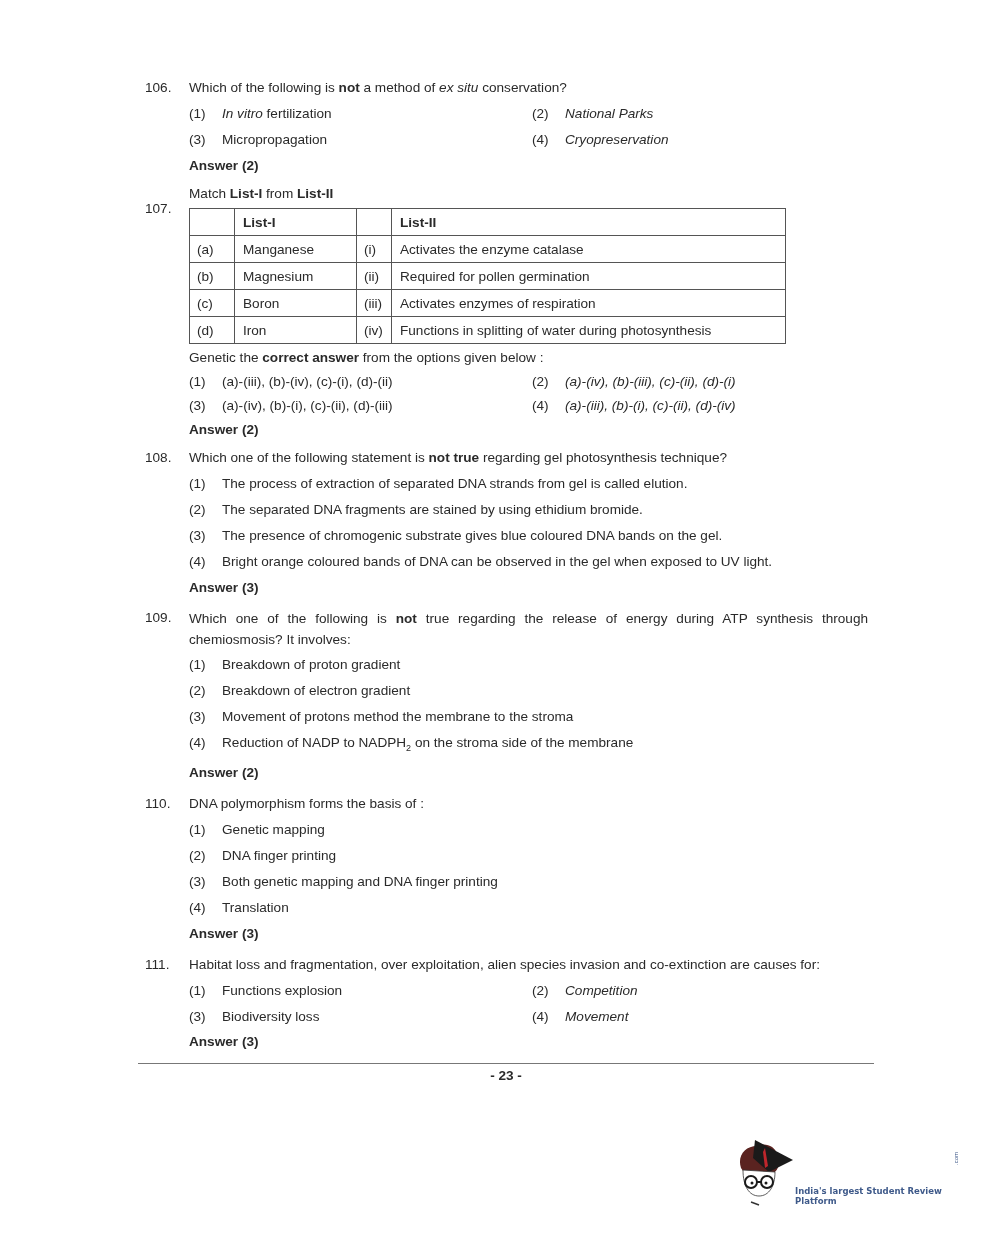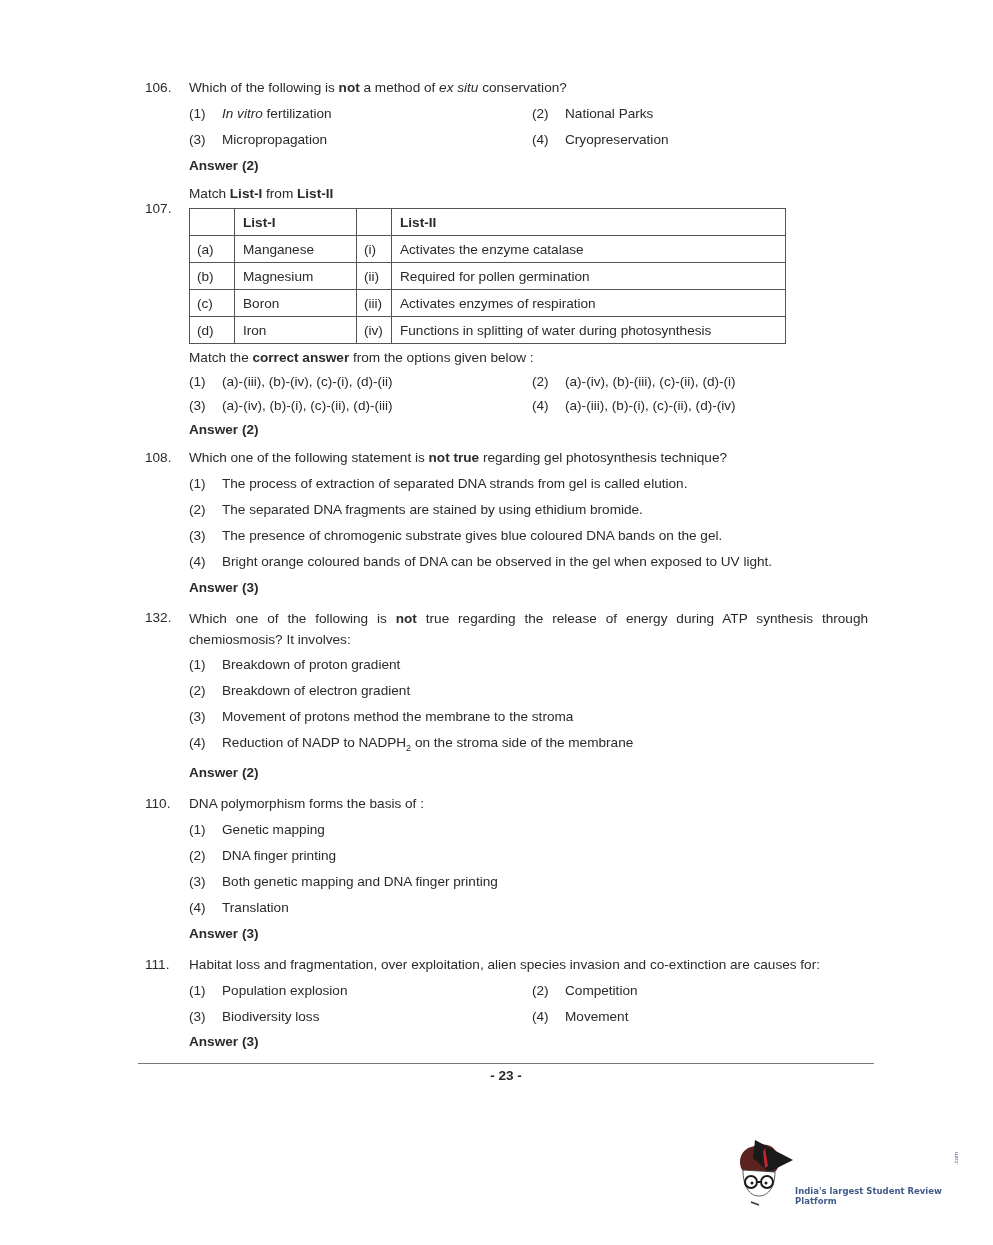--- a/index.html
+++ b/index.html
@@ -6,21 +6,21 @@
     body {
       width: 993px; height: 1245px; position: relative; overflow: hidden;
       font-family: "Liberation Sans", sans-serif; color: #2a2a2a; font-size: 13.6px;
     }
     .abs { position: absolute; white-space: nowrap; }
     .qnum { left: 145px; }
     .qtext { left: 189px; }
     .optnum { left: 189px; }
     .opttext { left: 222px; }
     .optnum2 { left: 532px; }
-    .opttext2 { left: 565px; }
+    .opttext2 { left: 565px; font-style: italic; }
     .ans { left: 189px; font-weight: bold; }
     b { font-weight: bold; }
     i { font-style: italic; }
 
     table.match {
       position: absolute; left: 189px; top: 208px; width: 597px;
       border-collapse: collapse; font-size: 13.6px; color: #2a2a2a;
     }
     table.match td {
       border: 1px solid #555; height: 26px; padding: 0 0 0 8px; vertical-align: middle;
@@ -92,21 +92,21 @@
     </tr>
     <tr>
       <td class="c1">(d)</td>
       <td class="c2">Iron</td>
       <td class="c3">(iv)</td>
       <td class="c4">Functions in splitting of water during photosynthesis</td>
     </tr>
   </tbody>
     </table>
 
-  <span class="abs qtext" style="top:350px"><span>Match the </span><b>correct answer</b><span> from the options given below :</span></span>
+  <span class="abs qtext" style="top:350px"><span>Genetic the </span><b>correct answer</b><span> from the options given below :</span></span>
   <span class="abs optnum" style="top:374px">(1)</span>
   <span class="abs opttext" style="top:374px">(a)-(iii), (b)-(iv), (c)-(i), (d)-(ii)</span>
   <span class="abs optnum2" style="top:374px">(2)</span>
   <span class="abs opttext2" style="top:374px">(a)-(iv), (b)-(iii), (c)-(ii), (d)-(i)</span>
   <span class="abs optnum" style="top:398px">(3)</span>
   <span class="abs opttext" style="top:398px">(a)-(iv), (b)-(i), (c)-(ii), (d)-(iii)</span>
   <span class="abs optnum2" style="top:398px">(4)</span>
   <span class="abs opttext2" style="top:398px">(a)-(iii), (b)-(i), (c)-(ii), (d)-(iv)</span>
   <span class="abs ans" style="top:422px">Answer (2)</span>
 </div>
@@ -119,21 +119,21 @@
   <span class="abs optnum" style="top:502px">(2)</span>
   <span class="abs opttext" style="top:502px">The separated DNA fragments are stained by using ethidium bromide.</span>
   <span class="abs optnum" style="top:528px">(3)</span>
   <span class="abs opttext" style="top:528px">The presence of chromogenic substrate gives blue coloured DNA bands on the gel.</span>
   <span class="abs optnum" style="top:554px">(4)</span>
   <span class="abs opttext" style="top:554px">Bright orange coloured bands of DNA can be observed in the gel when exposed to UV light.</span>
   <span class="abs ans" style="top:580px">Answer (3)</span>
 </div>
 
 <div>
-  <span class="abs qnum" style="top:610px">132.</span>
+  <span class="abs qnum" style="top:610px">109.</span>
   <div class="wrap109"><span>Which one of the following is </span><b>not</b><span> true regarding the release of energy during ATP synthesis through chemiosmosis? It involves:</span></div>
   <span class="abs optnum" style="top:657px">(1)</span>
   <span class="abs opttext" style="top:657px">Breakdown of proton gradient</span>
   <span class="abs optnum" style="top:683px">(2)</span>
   <span class="abs opttext" style="top:683px">Breakdown of electron gradient</span>
   <span class="abs optnum" style="top:709px">(3)</span>
   <span class="abs opttext" style="top:709px">Movement of protons method the membrane to the stroma</span>
   <span class="abs optnum" style="top:735px">(4)</span>
   <span class="abs opttext" style="top:735px"><span>Reduction of NADP to NADPH</span><sub style="font-size:9px">2</sub><span> on the stroma side of the membrane</span></span>
   <span class="abs ans" style="top:765px">Answer (2)</span>
@@ -150,21 +150,21 @@
   <span class="abs opttext" style="top:874px">Both genetic mapping and DNA finger printing</span>
   <span class="abs optnum" style="top:900px">(4)</span>
   <span class="abs opttext" style="top:900px">Translation</span>
   <span class="abs ans" style="top:926px">Answer (3)</span>
 </div>
 
 <div>
   <span class="abs qnum" style="top:957px">111.</span>
   <span class="abs qtext" style="top:957px">Habitat loss and fragmentation, over exploitation, alien species invasion and co-extinction are causes for:</span>
   <span class="abs optnum" style="top:983px">(1)</span>
-  <span class="abs opttext" style="top:983px">Population explosion</span>
+  <span class="abs opttext" style="top:983px">Functions explosion</span>
   <span class="abs optnum2" style="top:983px">(2)</span>
   <span class="abs opttext2" style="top:983px">Competition</span>
   <span class="abs optnum" style="top:1009px">(3)</span>
   <span class="abs opttext" style="top:1009px">Biodiversity loss</span>
   <span class="abs optnum2" style="top:1009px">(4)</span>
   <span class="abs opttext2" style="top:1009px">Movement</span>
   <span class="abs ans" style="top:1034px">Answer (3)</span>
 </div>
 
 <div class="footer-rule"></div>

